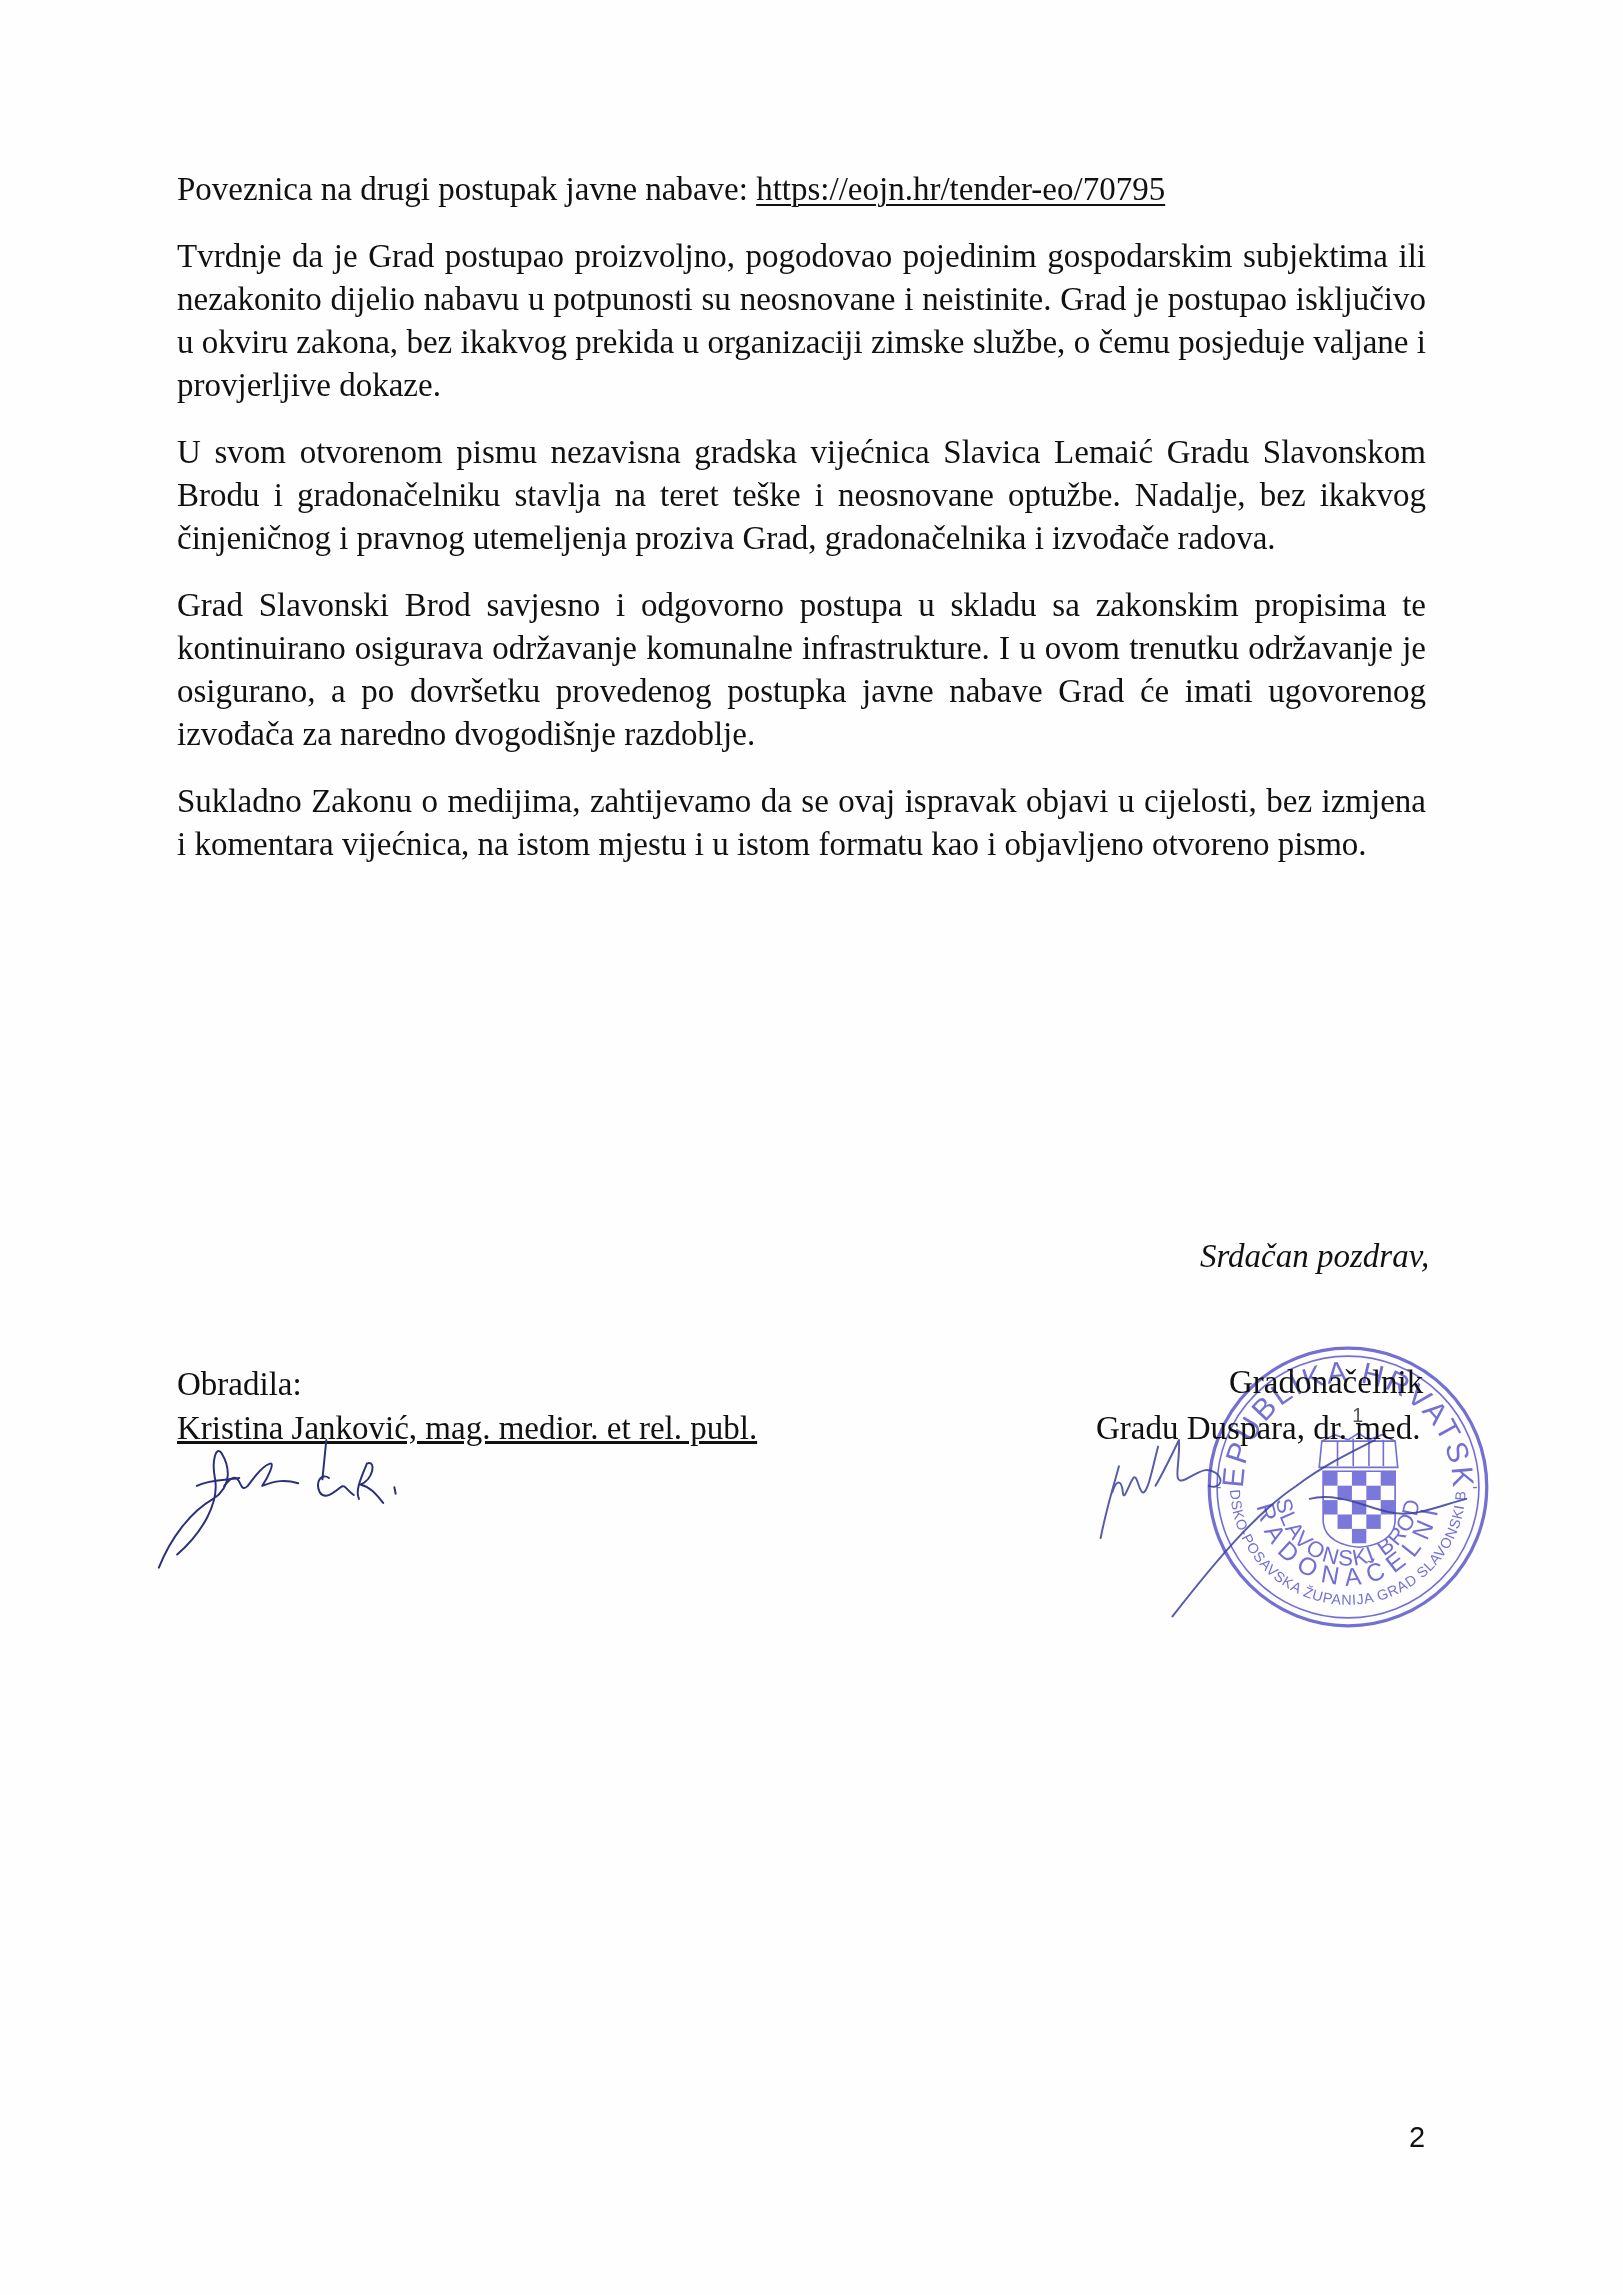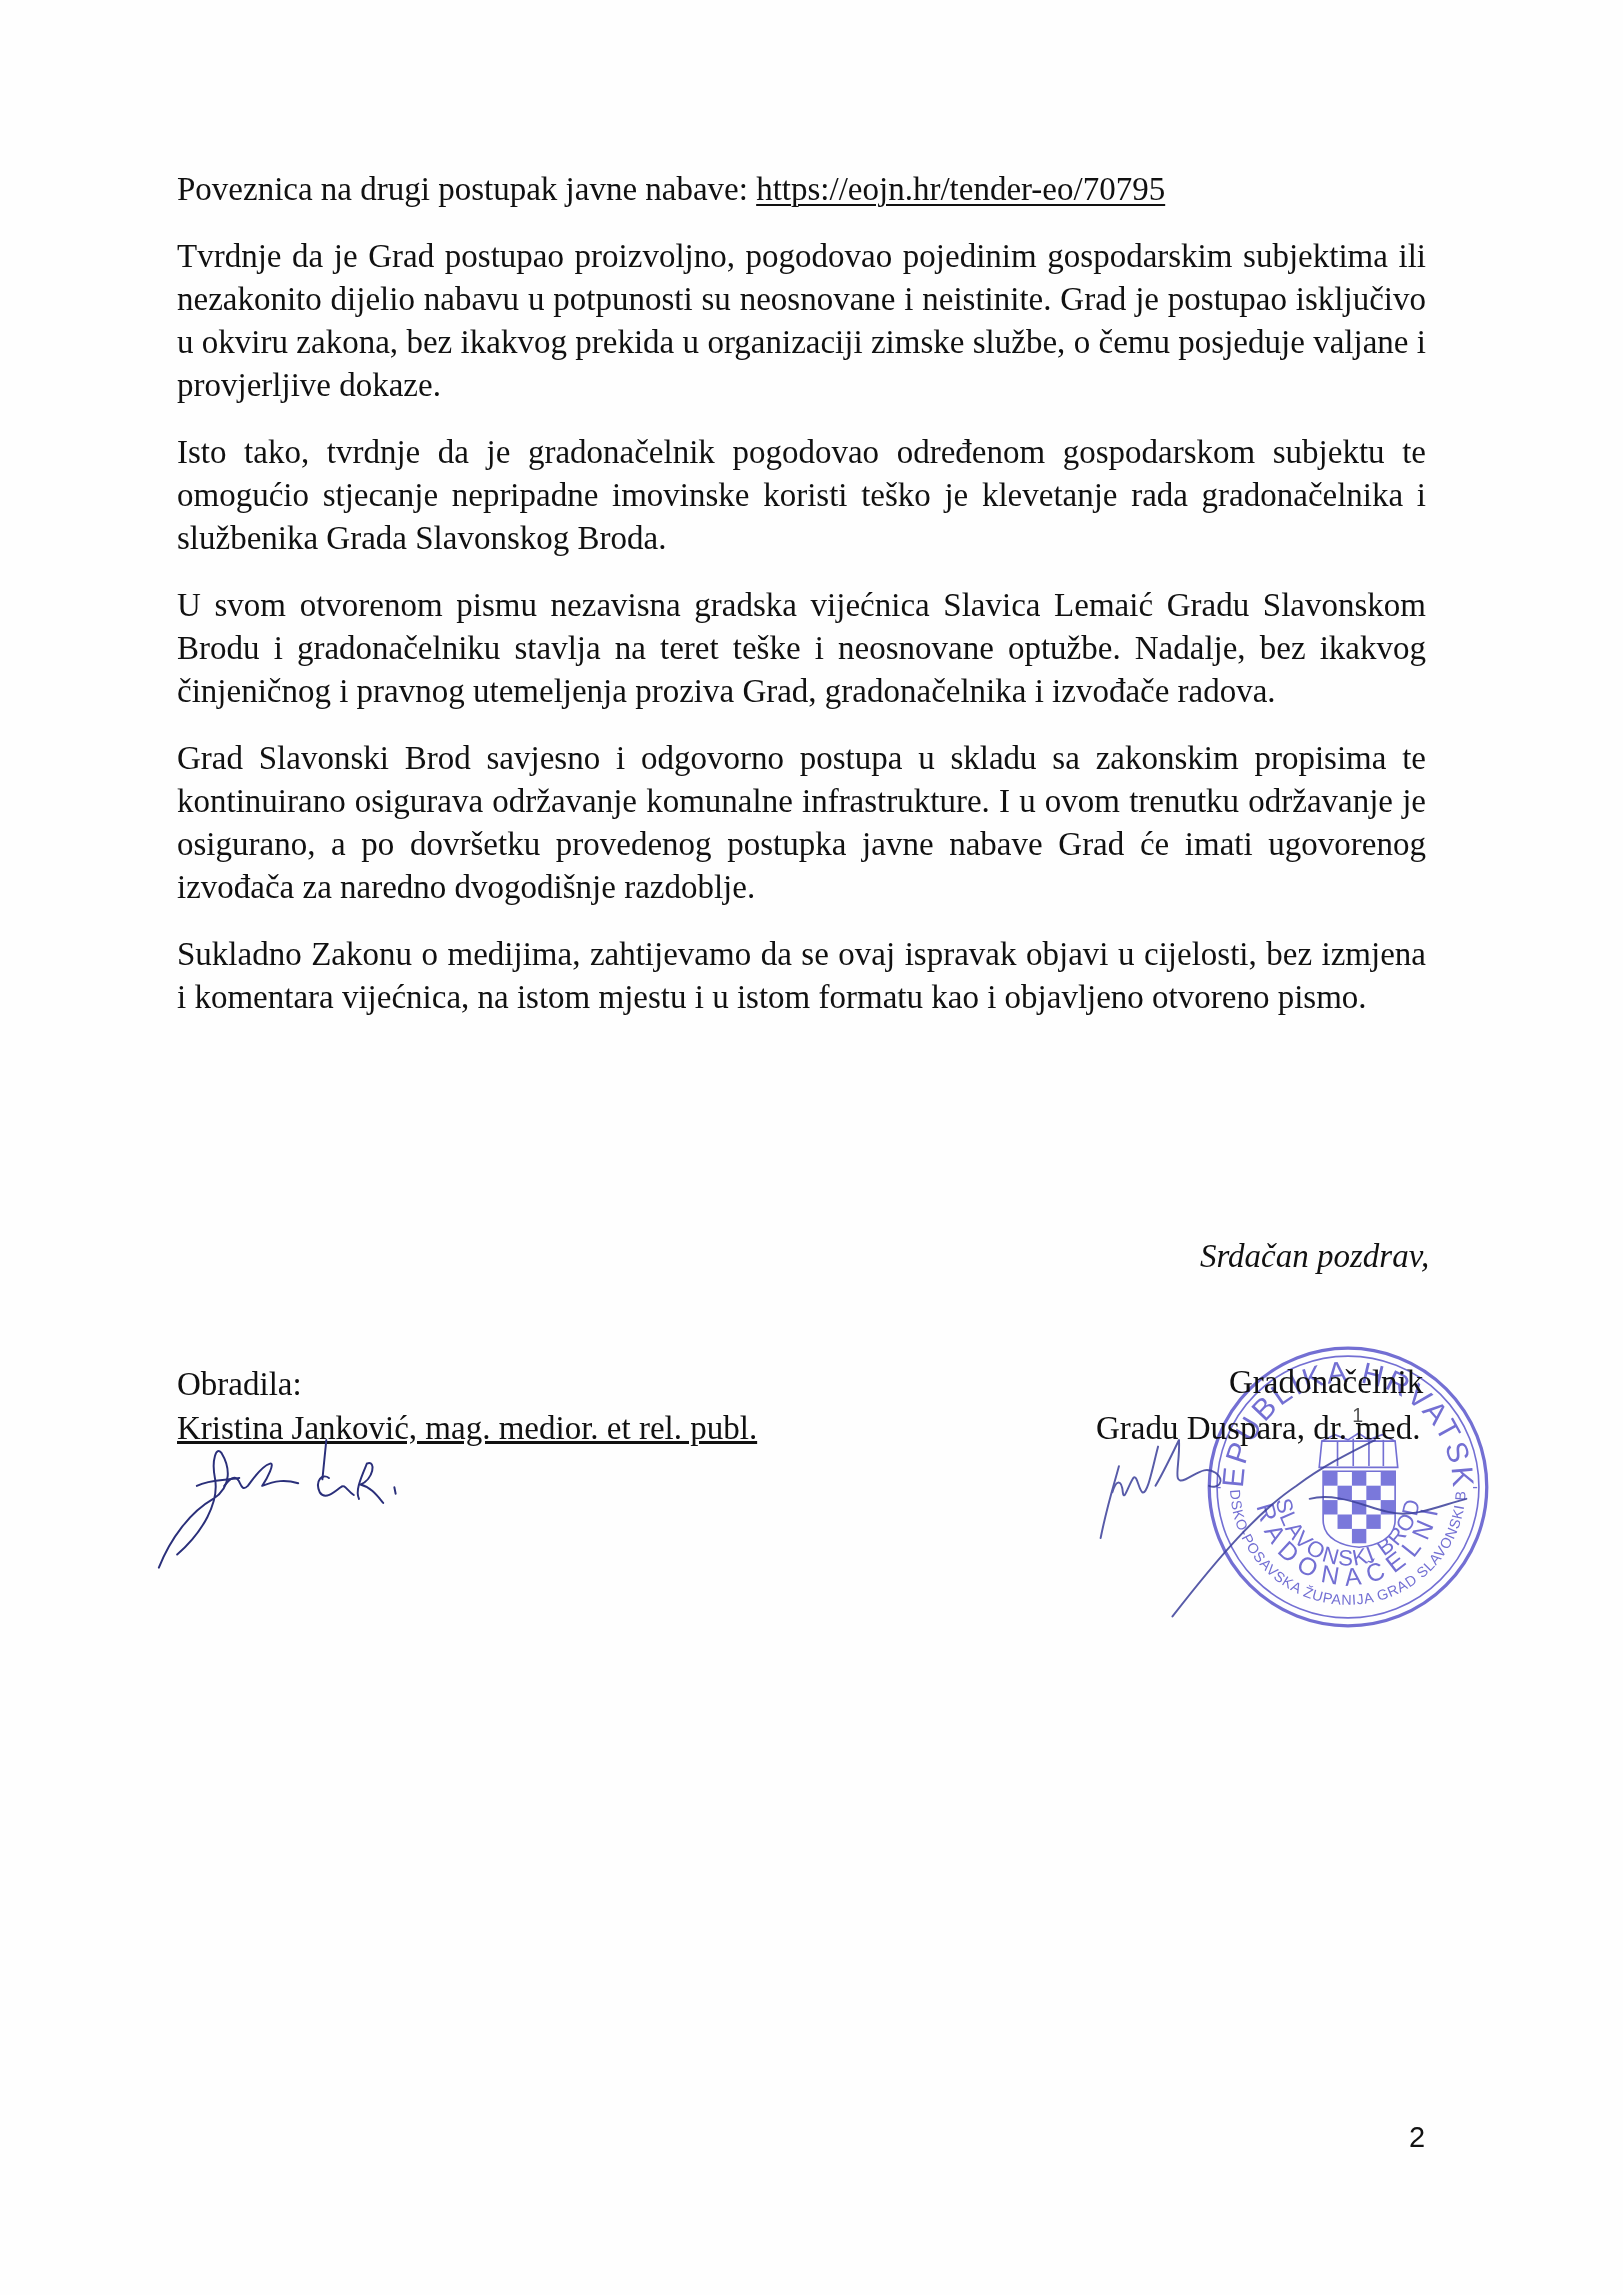--- a/index.html
+++ b/index.html
@@ -28,21 +28,20 @@
   svg { position: absolute; overflow: visible; }
 </style>
 </head>
 <body>
 
 <div class="page">
 
   <div class="body-text">
     <p class="para single"><span>Poveznica na drugi postupak javne nabave: </span><span class="link">https://eojn.hr/tender-eo/70795</span></p>
     <p class="para">Tvrdnje da je Grad postupao proizvoljno, pogodovao pojedinim gospodarskim subjektima ili nezakonito dijelio nabavu u potpunosti su neosnovane i neistinite. Grad je postupao isključivo u okviru zakona, bez ikakvog prekida u organizaciji zimske službe, o čemu posjeduje valjane i provjerljive dokaze.</p>
-    <p class="para">Isto tako, tvrdnje da je gradonačelnik pogodovao određenom gospodarskom subjektu te omogućio stjecanje nepripadne imovinske koristi teško je klevetanje rada gradonačelnika i službenika Grada Slavonskog Broda.</p>
     <p class="para">U svom otvorenom pismu nezavisna gradska vijećnica Slavica Lemaić Gradu Slavonskom Brodu i gradonačelniku stavlja na teret teške i neosnovane optužbe. Nadalje, bez ikakvog činjeničnog i pravnog utemeljenja proziva Grad, gradonačelnika i izvođače radova.</p>
     <p class="para">Grad Slavonski Brod savjesno i odgovorno postupa u skladu sa zakonskim propisima te kontinuirano osigurava održavanje komunalne infrastrukture. I u ovom trenutku održavanje je osigurano, a po dovršetku provedenog postupka javne nabave Grad će imati ugovorenog izvođača za naredno dvogodišnje razdoblje.</p>
     <p class="para">Sukladno Zakonu o medijima, zahtijevamo da se ovaj ispravak objavi u cijelosti, bez izmjena i komentara vijećnica, na istom mjestu i u istom formatu kao i objavljeno otvoreno pismo.</p>
   </div>
 
   <div class="abs" style="left:1200px; top:1235px;font-style:italic;">Srdačan pozdrav,</div>
 
   <div class="abs" style="left:177px; top:1363px;font-family:Liberation Serif, serif;">Obradila:</div>
   <div class="abs" style="left:177px; top:1407px;text-decoration:underline;">Kristina Janković, mag. medior. et rel. publ.</div>
 

